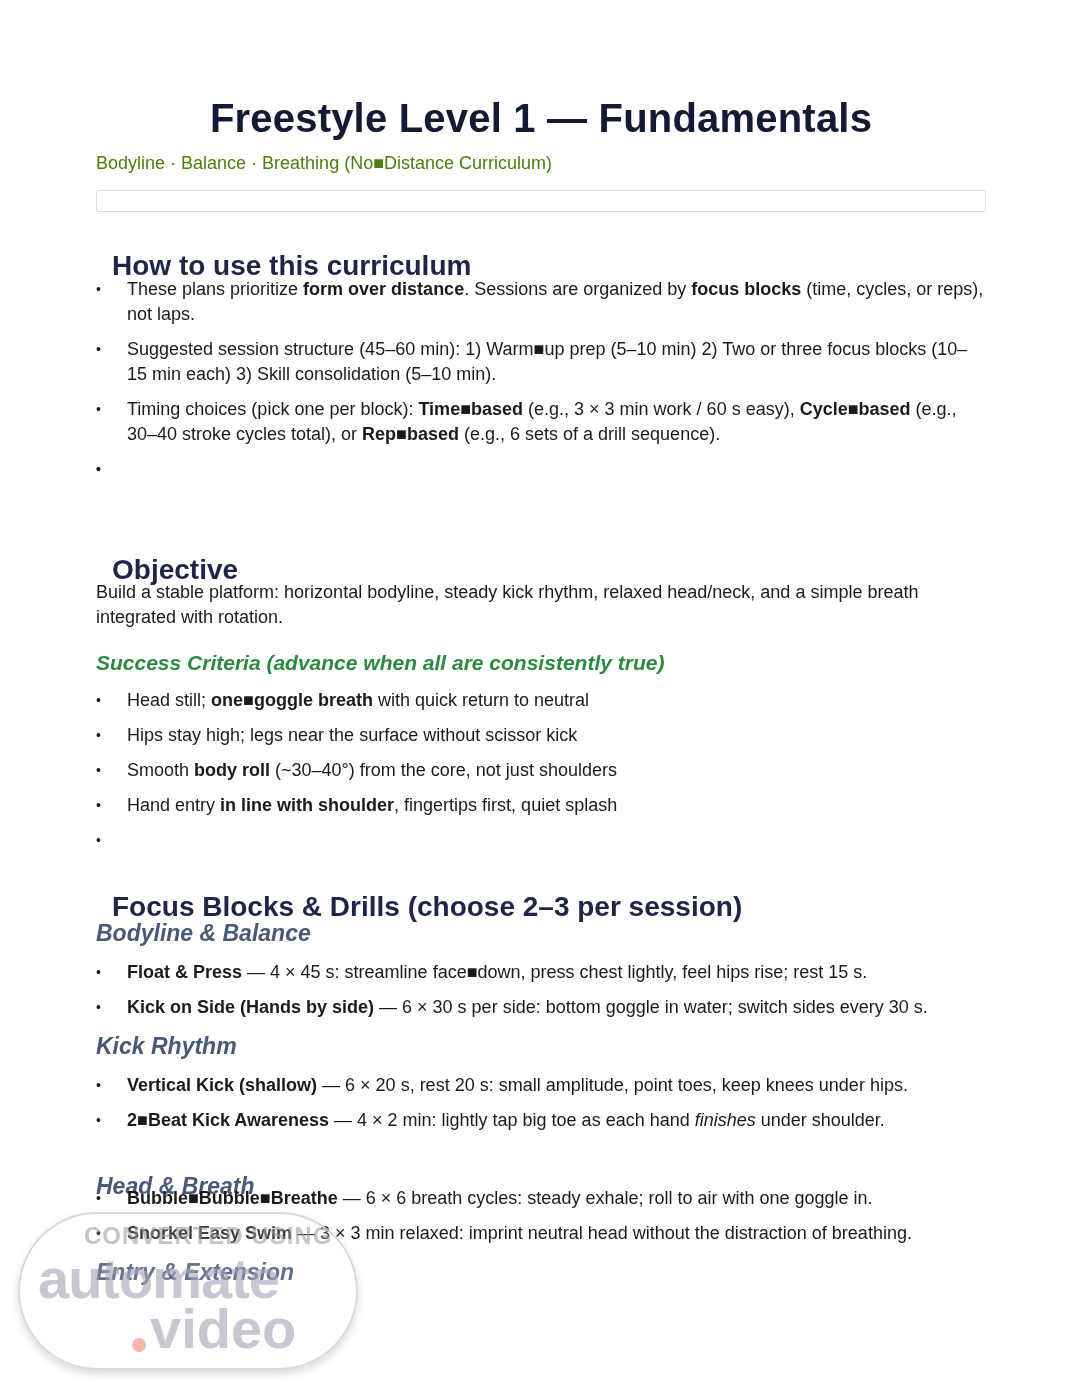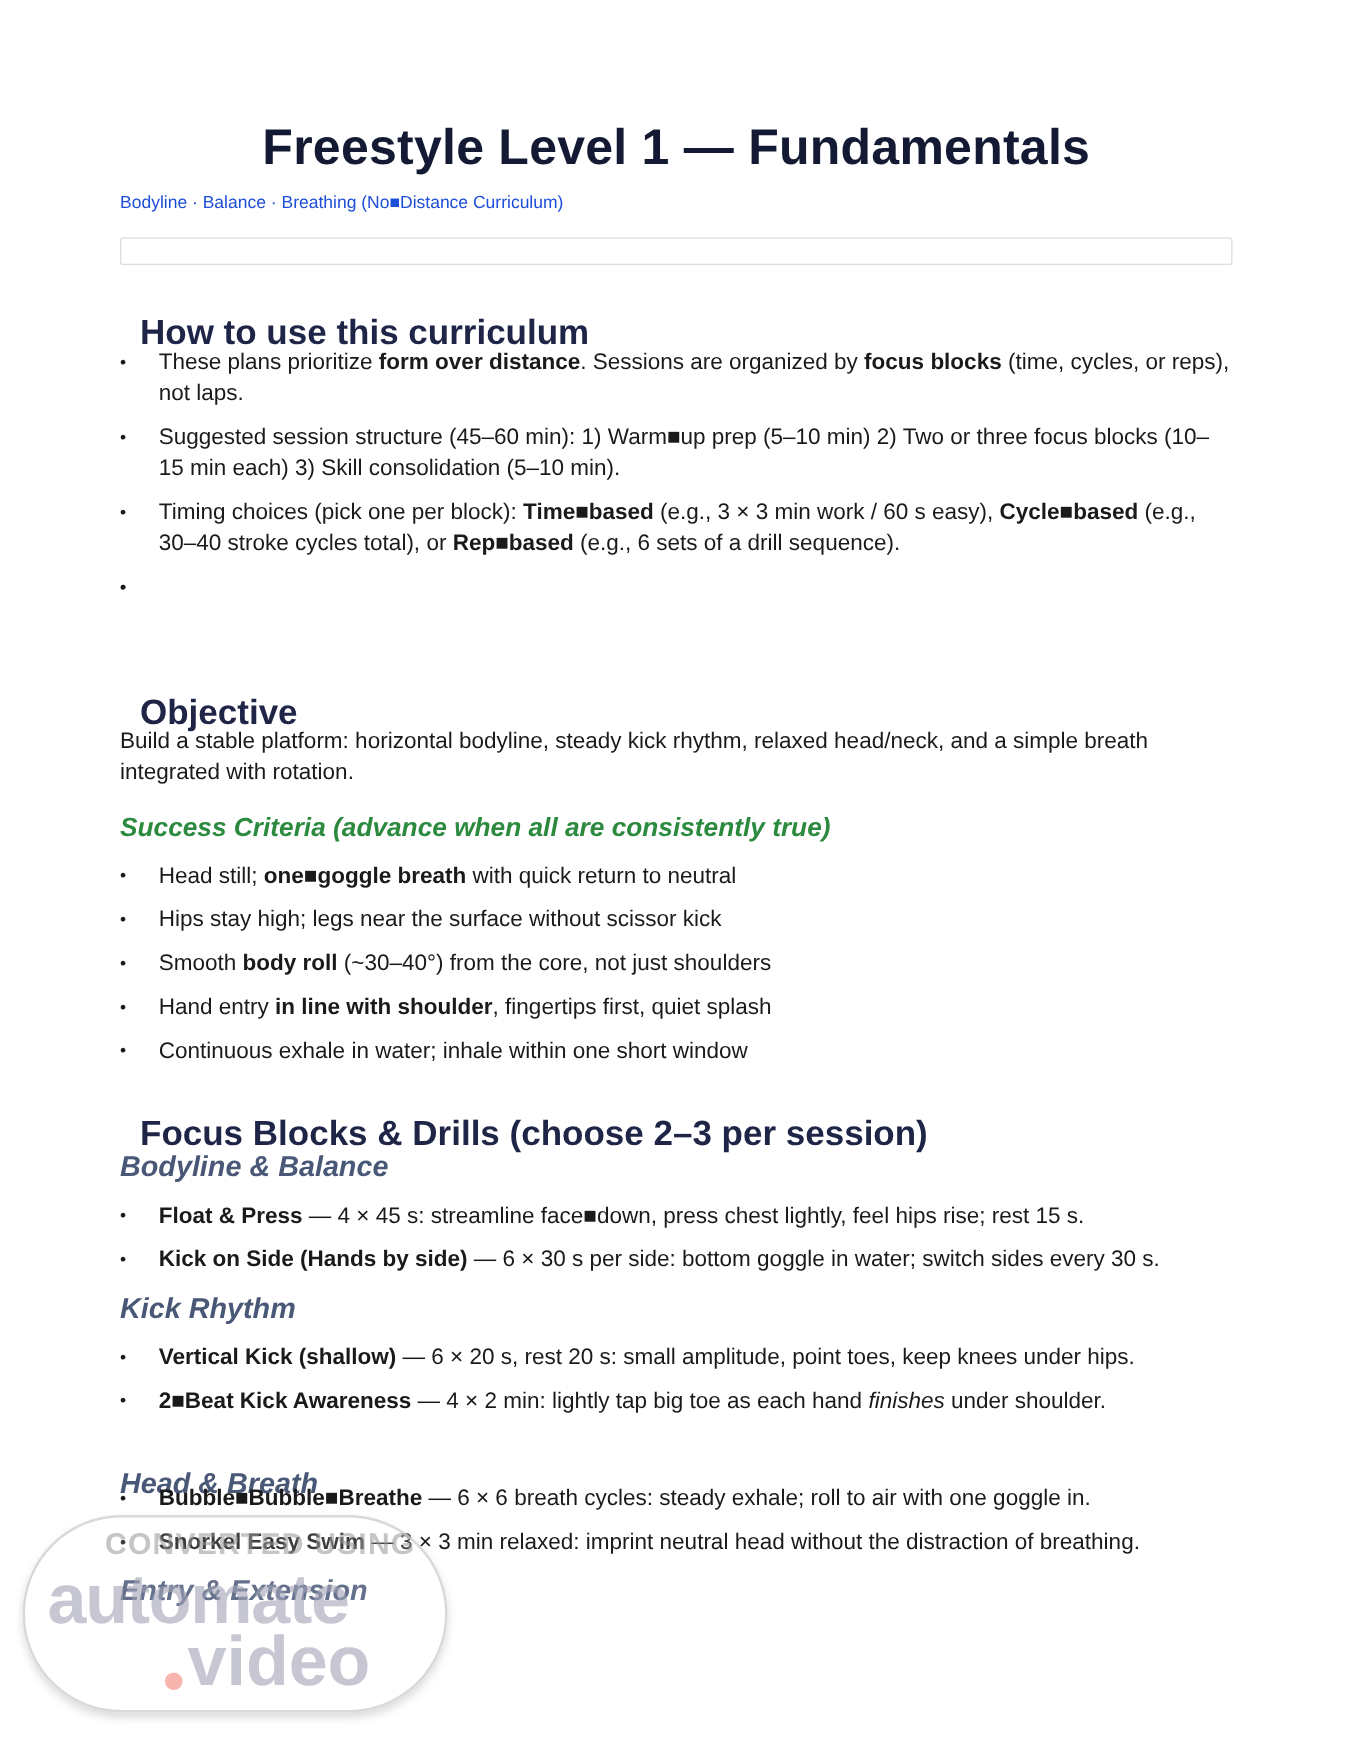--- a/index.html
+++ b/index.html
@@ -1,21 +1,21 @@
 <!DOCTYPE html>
 <html><head>
 <meta charset="utf-8">
 <style>
   html, body { margin: 0; padding: 0; background: #ffffff; }
   body { width: 1080px; height: 1396px; position: relative; overflow: hidden;
          font-family: "Liberation Sans", sans-serif; color: #1a1a1a; }
   .page { position: absolute; left: 96px; top: 0; width: 890px; }
   h1 { position: absolute; top: 96px; left: 0; width: 890px; margin: 0; text-align: center;
        font-size: 40px; font-weight: bold; color: #141a33; letter-spacing: 0.2px; }
-  .subtitle { position: absolute; top: 153px; left: 0; margin: 0; font-size: 14px; color: #1d4ed8; }
+  .subtitle { position: absolute; top: 153px; left: 0; margin: 0; font-size: 18px; color: #4d7c0f; }
   .rule-box { position: absolute; top: 190px; left: 0; width: 888px; height: 20px;
               border: 1px solid #dcdcdc; border-radius: 2px; background: #fff; }
   .flow { position: absolute; left: 0; width: 890px; }
   h2 { margin: 16px; font-size: 28px; font-weight: bold; color: #1f2547; }
   h3.green { margin: 0; font-size: 21px; font-weight: bold; font-style: italic; color: #2b8a3e; }
   h3.sub { margin: 0; font-size: 23px; font-weight: bold; font-style: italic; color: #4a5878; }
   ul { list-style: none; margin: 0; padding: 0; }
   li { position: relative; padding-left: 31px; font-size: 18px; line-height: 25px; }
   li .dot { position: absolute; left: 0; top: 0; font-size: 14px; }
   p.body { margin: 0; font-size: 18px; line-height: 25px; }
@@ -84,21 +84,20 @@
     <li style="margin-bottom:10px;">
       <span class="dot">•</span>
       <span>Smooth </span><b>body roll</b><span> (~30–40°) from the core, not just shoulders</span>
     </li>
     <li style="margin-bottom:10px;">
       <span class="dot">•</span>
       <span>Hand entry </span><b>in line with shoulder</b><span>, fingertips first, quiet splash</span>
     </li>
     <li>
       <span class="dot">•</span>
-      <span>Continuous exhale in water; inhale within one short window</span>
     </li>
   </ul>
 
   <div class="flow" style="top:875px;">
     <h2>Focus Blocks &amp; Drills (choose 2–3 per session)</h2>
   </div>
 
   <div class="flow" style="top:920px;">
     <h3 class="sub">Bodyline &amp; Balance</h3>
   </div>

